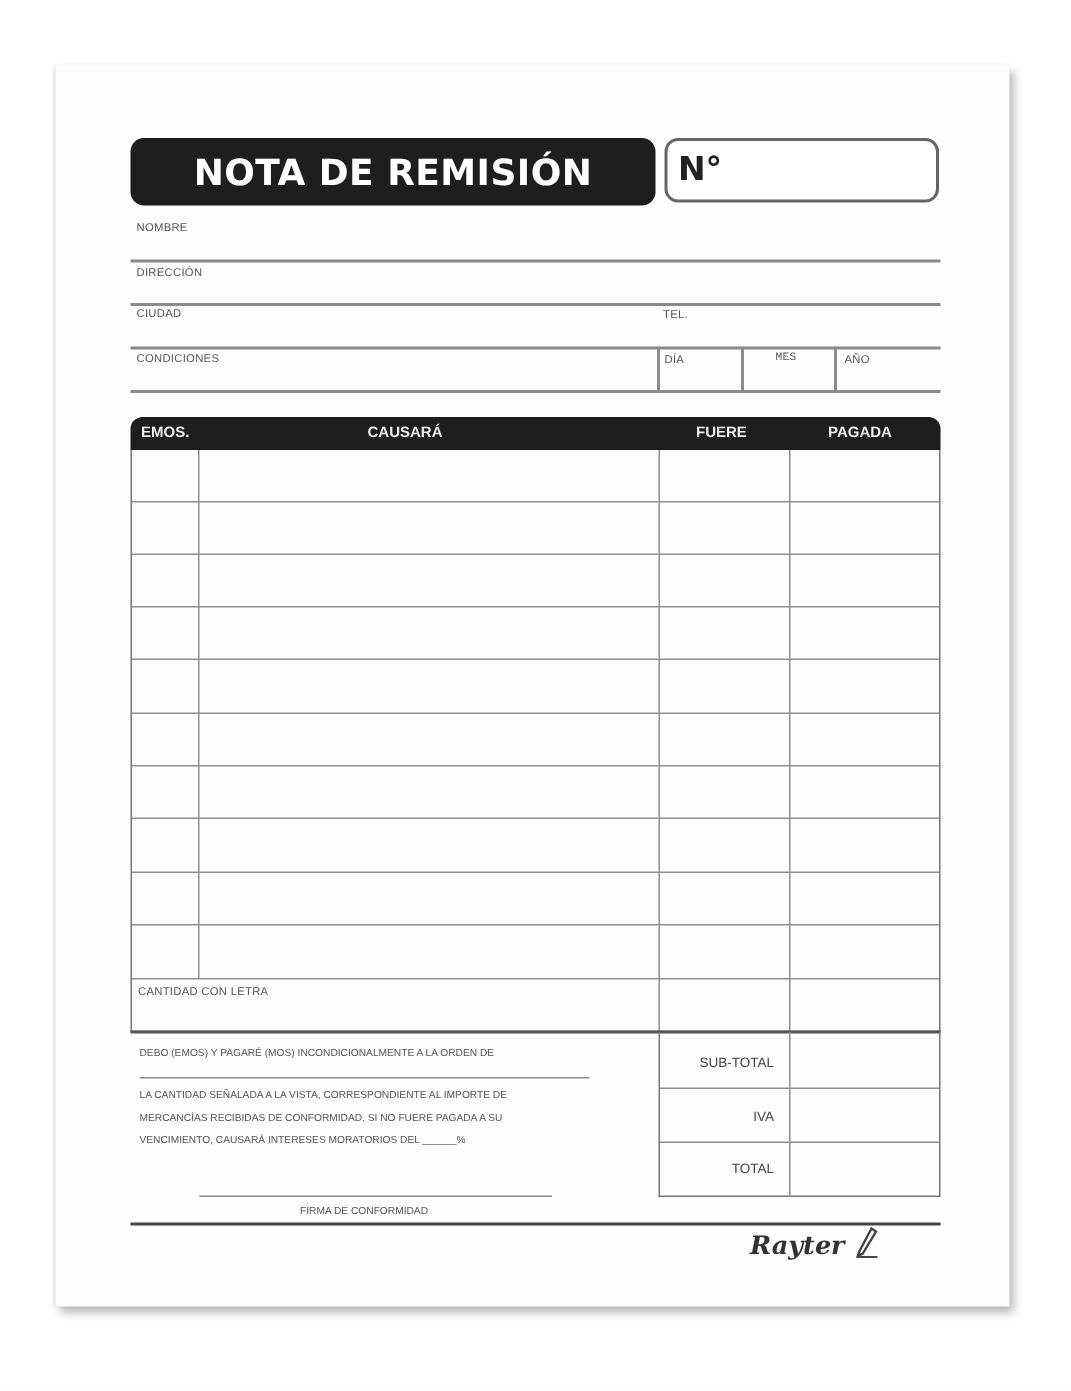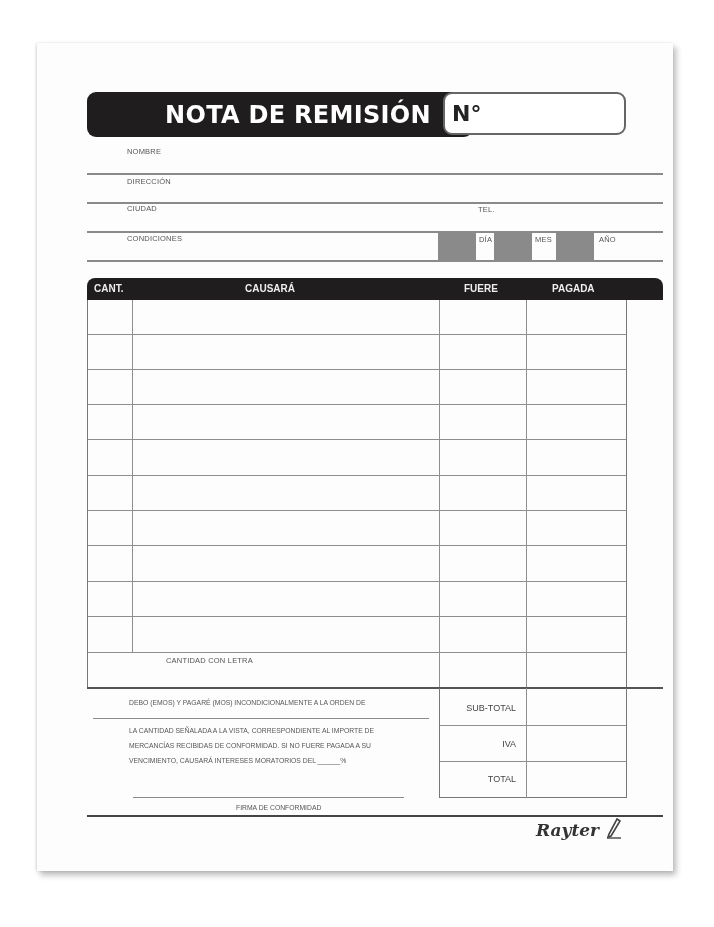--- a/index.html
+++ b/index.html
@@ -5,21 +5,21 @@
   html, body { margin:0; padding:0; }
   body {
     width:714px; height:927px; background:#ffffff; position:relative; overflow:hidden;
     font-family:"Liberation Sans", sans-serif; color:#222;
   }
   .page {
     position:absolute; left:37px; top:43px; width:636px; height:828px;
     background:#fdfdfd;
     box-shadow: 3px 4px 6px rgba(0,0,0,0.28), -1px 0 2px rgba(0,0,0,0.12);
   }
-  .abs { position:absolute;padding-left:36px; }
+  .abs { position:absolute; }
   .title-bar {
     left:87px; top:92px; width:350px; height:45px; background:#1f1d1e;
     border-radius:9px; color:#fff; font-weight:bold; font-size:24px;
     display:flex; align-items:center; justify-content:center; letter-spacing:0.3px;
     font-family:"DejaVu Sans", sans-serif;
   }
   .num-box {
     left:443px; top:92px; width:183px; height:43px; border:2px solid #666;
     border-radius:9px; box-sizing:border-box; background:#fff;
   }
@@ -57,27 +57,27 @@
 <div class="abs hline" style="left:87px;top:202px;width:540px;"></div>
 
 <div class="abs lbl" style="left:91px;top:204px;">CIUDAD</div>
 <div class="abs lbl" style="left:442px;top:205px;">TEL.</div>
 <div class="abs hline" style="left:87px;top:231px;width:540px;"></div>
 
 <div class="abs lbl" style="left:91px;top:234px;">CONDICIONES</div>
 <div class="abs vline" style="left:438px;top:232px;height:28px;"></div>
 <div class="abs lbl" style="left:443px;top:235px;">DÍA</div>
 <div class="abs vline" style="left:494px;top:232px;height:28px;"></div>
-<div class="abs lbl" style="left:499px;top:235px;">MES</div>
+<div class="abs lbl" style="left:517px;top:235px;font-family:Liberation Mono, monospace;">MES</div>
 <div class="abs vline" style="left:556px;top:232px;height:28px;"></div>
 <div class="abs lbl" style="left:563px;top:235px;">AÑO</div>
 <div class="abs hline" style="left:87px;top:260px;width:540px;"></div>
 
 <div class="abs thead">
-  <span style="left:7px;">CANT.</span>
+  <span style="left:7px;">EMOS.</span>
   <span style="left:158px;">CAUSARÁ</span>
   <span style="left:377px;">FUERE</span>
   <span style="left:465px;">PAGADA</span>
 </div>
 
 <div class="abs table-frame">
   <div class="col-line" style="left:44px;height:352px;"></div>
   <div class="col-line" style="left:351px;height:388px;"></div>
   <div class="col-line" style="left:438px;height:388px;"></div>
 
@@ -85,21 +85,21 @@
   <div class="row-line" style="top:69px;"></div>
   <div class="row-line" style="top:104px;"></div>
   <div class="row-line" style="top:139px;"></div>
   <div class="row-line" style="top:175px;"></div>
   <div class="row-line" style="top:210px;"></div>
   <div class="row-line" style="top:245px;"></div>
   <div class="row-line" style="top:281px;"></div>
   <div class="row-line" style="top:316px;"></div>
   <div class="row-line" style="top:352px;"></div>
 
-  <div class="abs lbl" style="left:4px;top:356px;margin-left:38px;">CANTIDAD CON LETRA</div>
+  <div class="abs lbl" style="left:4px;top:356px;">CANTIDAD CON LETRA</div>
 </div>
 <div class="abs" style="left:87px;top:687px;width:540px;height:2px;background:#555;"></div>
 
 <div class="abs legal" style="left:93px;top:695px;">DEBO (EMOS) Y PAGARÉ (MOS) INCONDICIONALMENTE A LA ORDEN DE</div>
 <div class="abs hline" style="left:93px;top:718px;width:300px;height:1px;"></div>
 <div class="abs legal" style="left:93px;top:723px;">LA CANTIDAD SEÑALADA A LA VISTA, CORRESPONDIENTE AL IMPORTE DE</div>
 <div class="abs legal" style="left:93px;top:738px;">MERCANCÍAS RECIBIDAS DE CONFORMIDAD. SI NO FUERE PAGADA A SU</div>
 <div class="abs legal" style="left:93px;top:753px;">VENCIMIENTO, CAUSARÁ INTERESES MORATORIOS DEL ______%</div>
 <div class="abs hline" style="left:133px;top:797px;width:235px;height:1px;"></div>
 <div class="abs legal" style="left:200px;top:800px;">FIRMA DE CONFORMIDAD</div>

